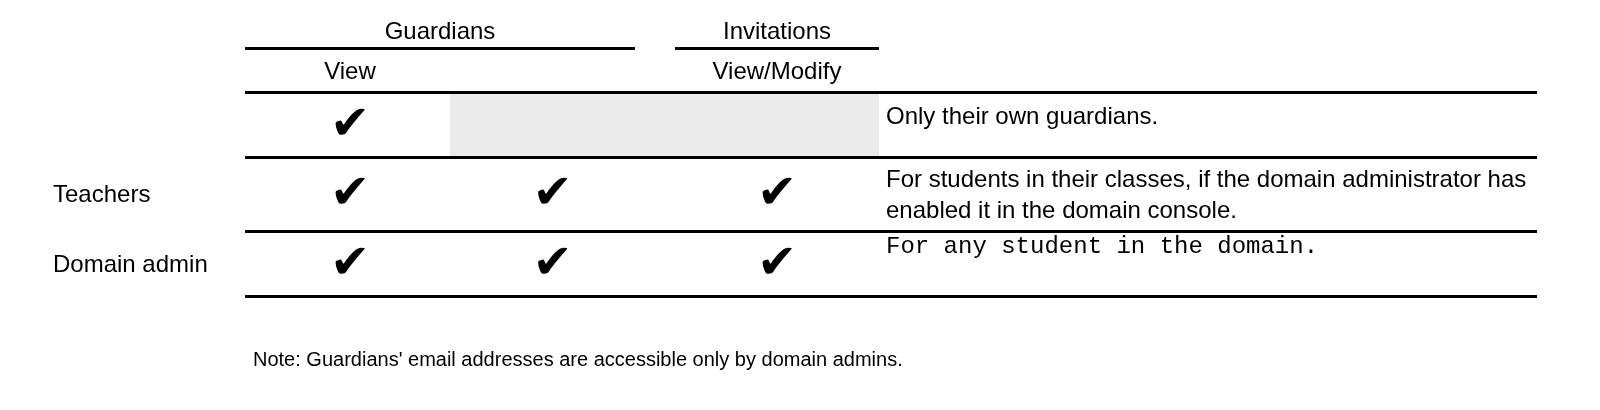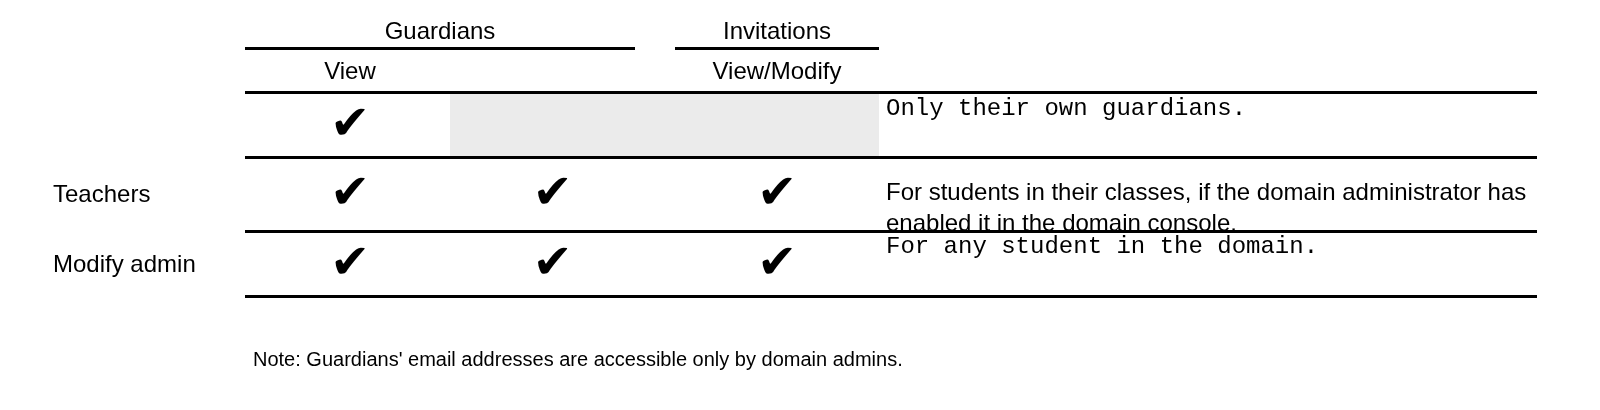--- a/index.html
+++ b/index.html
@@ -58,22 +58,22 @@
     top: 94px;
     width: 429px;
     height: 62px;
     background: #ebebeb;
   }
 
   
   .lbl-r0  { top: 110px; }
   .lbl-r1  { top: 179px; }
   .lbl-r2  { top: 249px; }
-  .note-r0 { top: 94px; font-family: Liberation Mono, monospace; }
-  .note-r1 { top: 163px; white-space: normal; line-height: 31px; margin-top: 13px; }
+  .note-r0 { top: 101px; }
+  .note-r1 { top: 163px; white-space: normal; line-height: 31px; }
   .note-r2 { top: 232px; font-family: Liberation Mono, monospace; }
   .chk-r0  { top: 96px; }
   .chk-r1  { top: 165px; }
   .chk-r2  { top: 235px; }
 
   .check {
     position: absolute;
     font-family: "DejaVu Sans", sans-serif;
     font-size: 48px;
     line-height: 52px;
@@ -116,21 +116,21 @@
   <span class="check col-modify chk-r0"></span>
   <span class="check col-invmod chk-r0"></span>
   <div class="cell col-note note-r0">Only their own guardians.</div>
 
   <div class="cell col-label lbl-r1">Teachers</div>
   <span class="check col-view chk-r1">✔</span>
   <span class="check col-modify chk-r1">✔</span>
   <span class="check col-invmod chk-r1">✔</span>
   <div class="cell col-note note-r1">For students in their classes, if the domain administrator has enabled it in the domain console.</div>
 
-  <div class="cell col-label lbl-r2">Modify admin</div>
+  <div class="cell col-label lbl-r2">Domain admin</div>
   <span class="check col-view chk-r2">✔</span>
   <span class="check col-modify chk-r2">✔</span>
   <span class="check col-invmod chk-r2">✔</span>
   <div class="cell col-note note-r2">For any student in the domain.</div>
 
   <div class="footnote">Note: Guardians' email addresses are accessible only by domain admins.</div>
 
 </div>
 
 </body></html>

